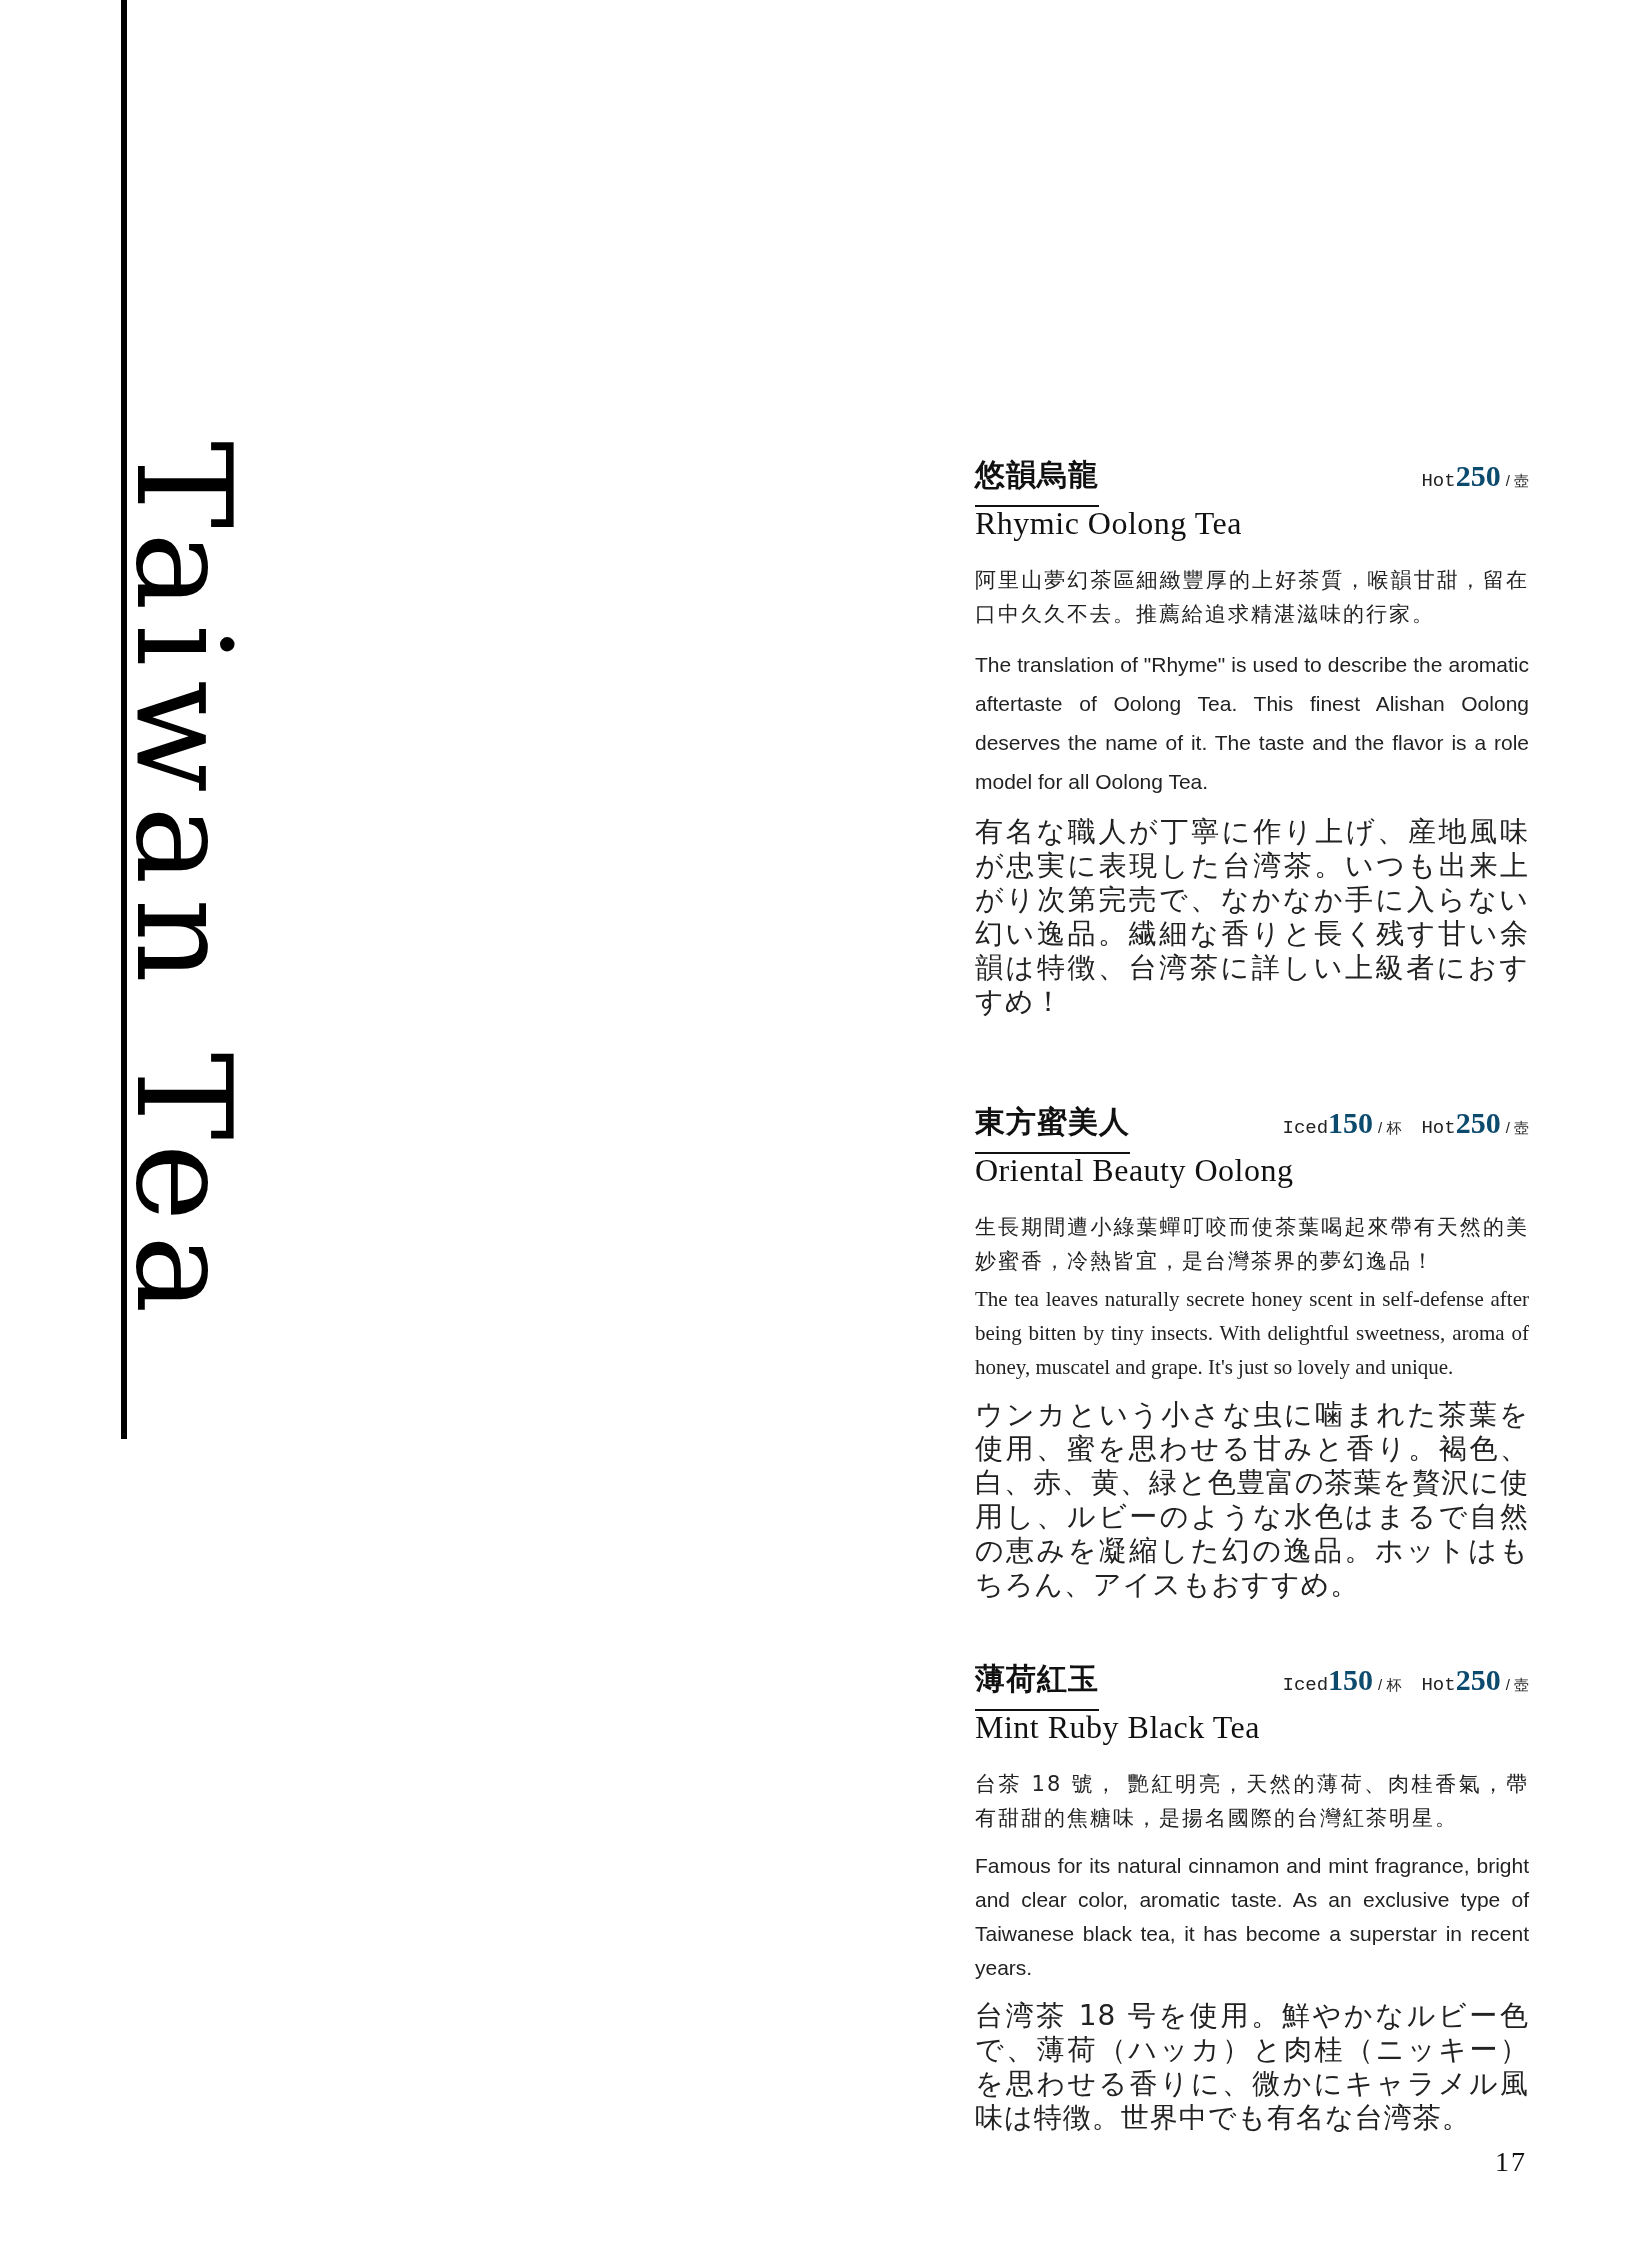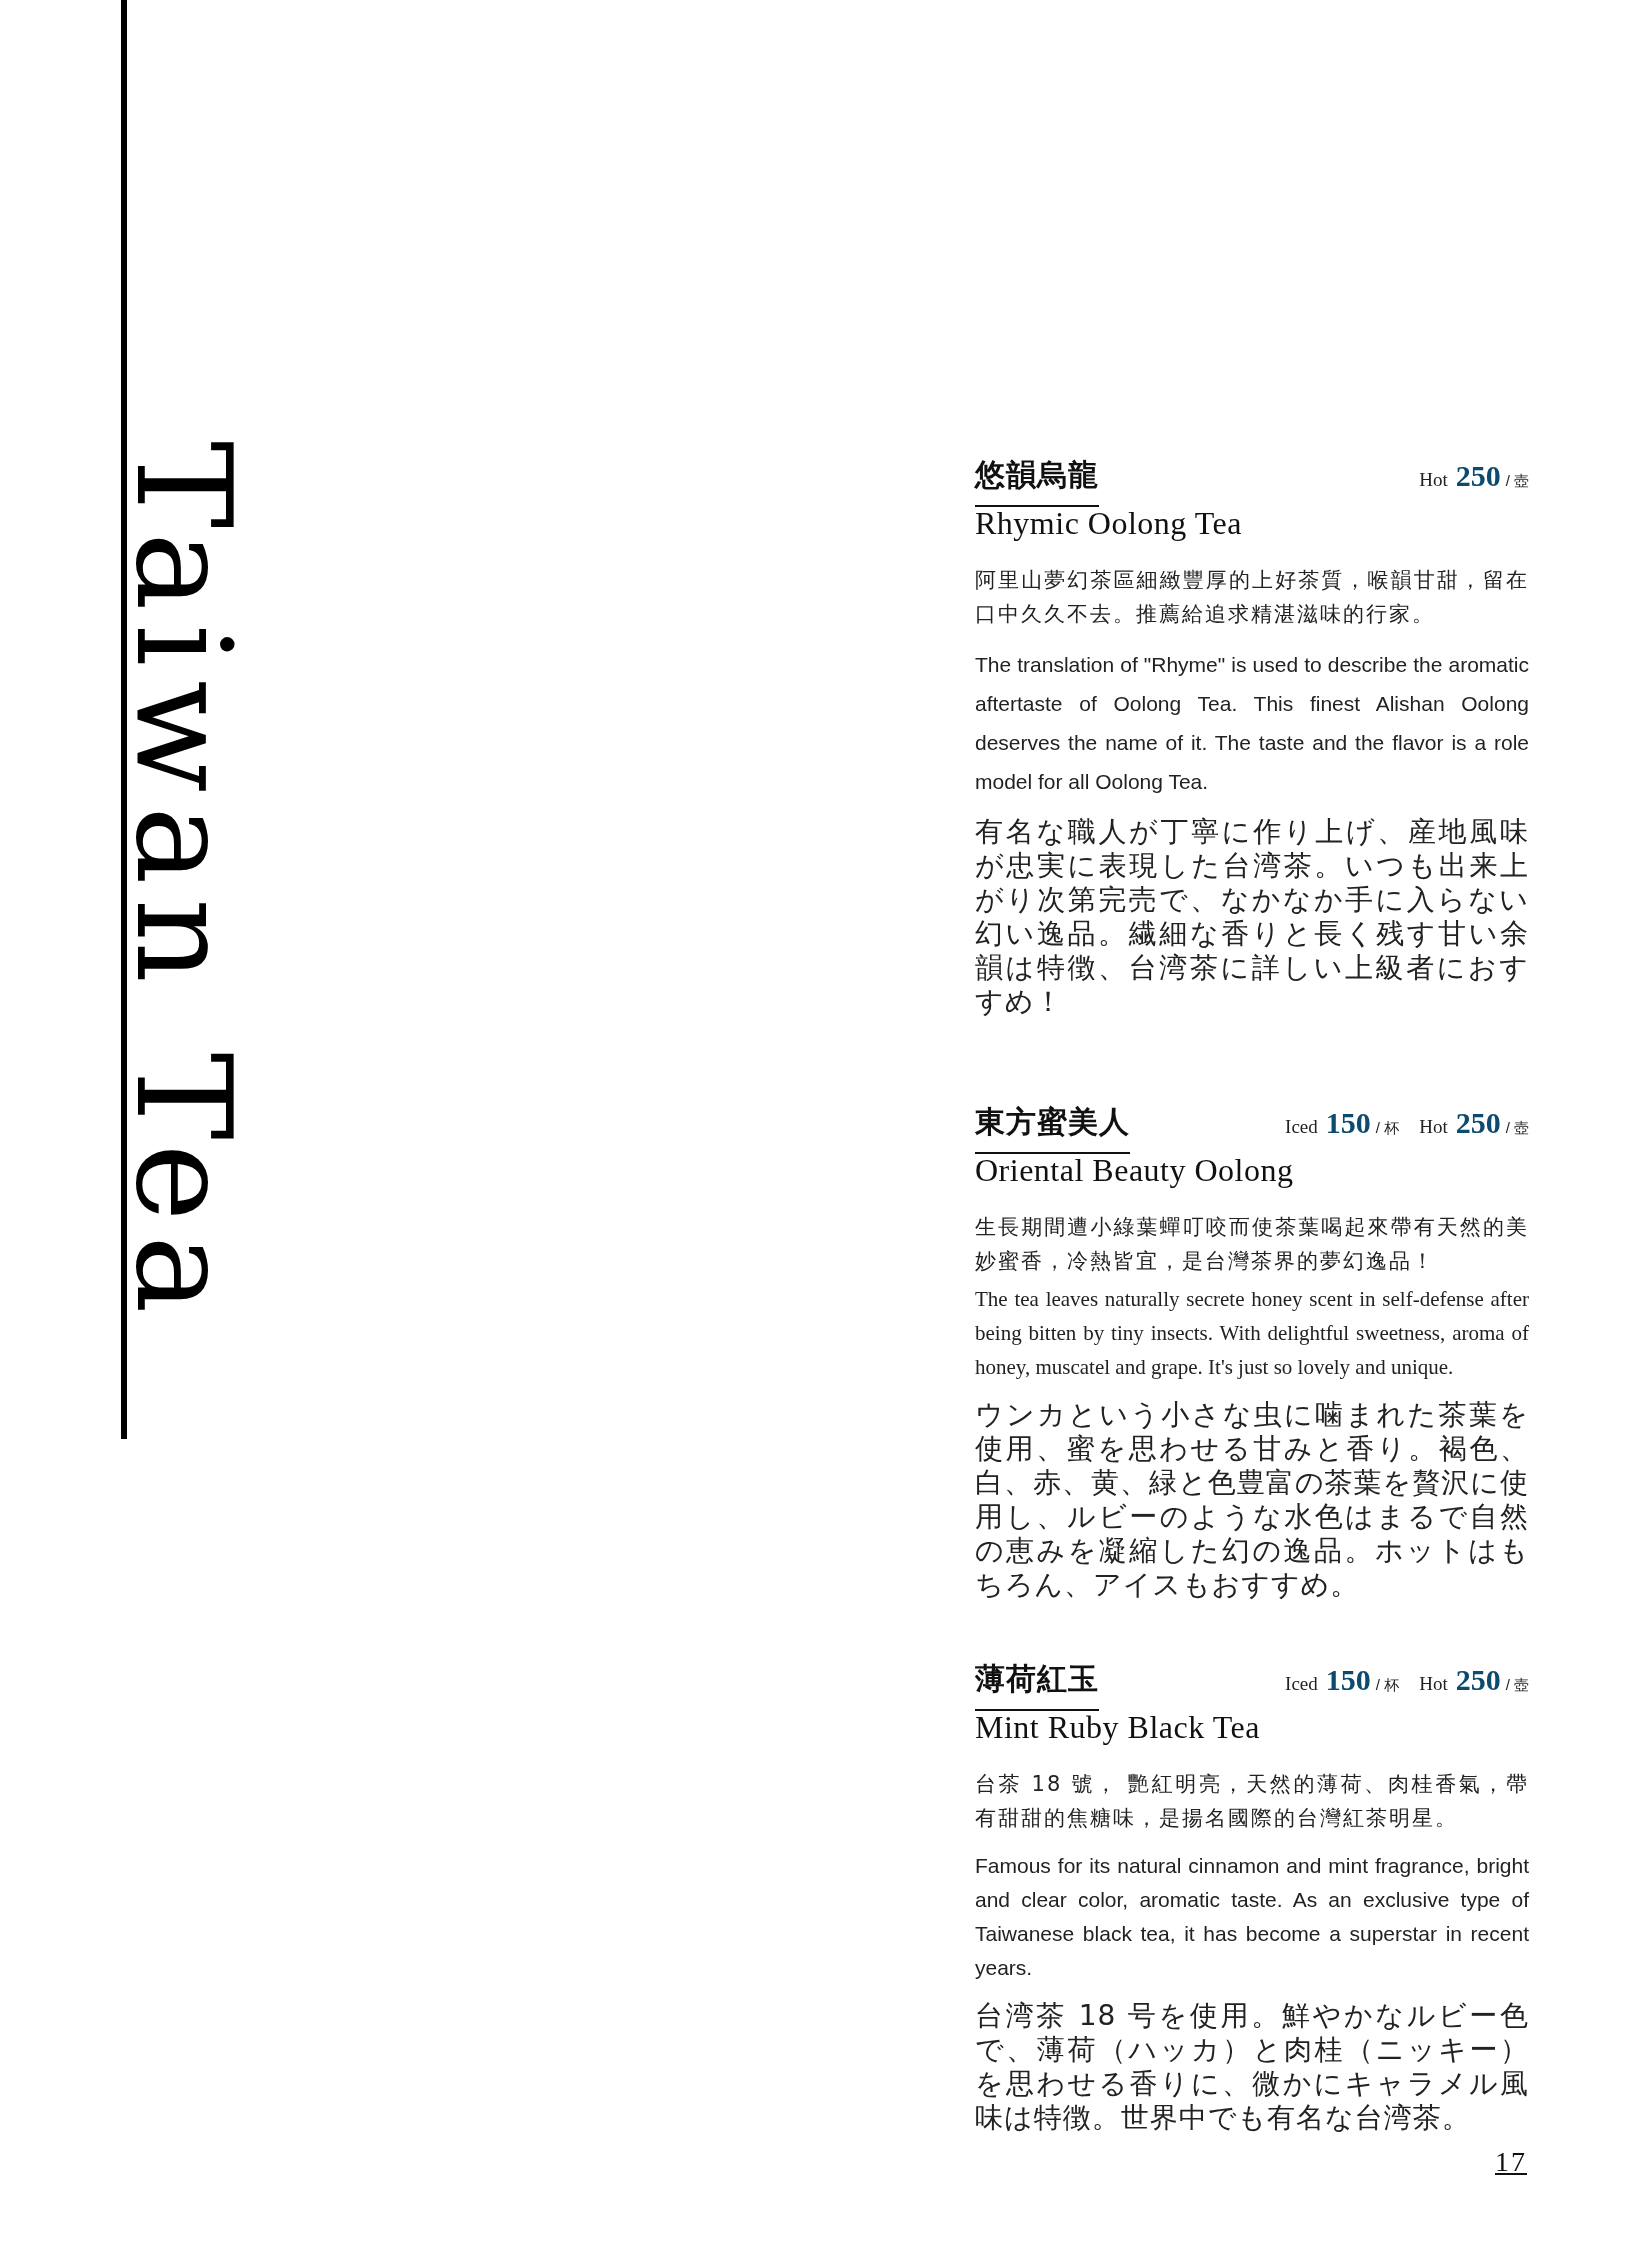--- a/index.html
+++ b/index.html
@@ -17,35 +17,35 @@
   .menu-item { position: absolute; left: 975px; width: 554px; }
   .item-head { position: relative; height: 46px; }
   .item-name-zh {
     position: absolute; left: 0; top: 0;
     font-family: "DejaVu Serif", "Liberation Serif", serif;
     font-weight: bold; font-size: 30px; line-height: 40px; color: #111;
     border-bottom: 2px solid #111; padding-bottom: 10px; letter-spacing: 1px;
   }
   .prices { position: absolute; right: 0; top: 4px; display: flex; align-items: baseline; white-space: nowrap; }
   .price-group { display: flex; align-items: baseline; margin-left: 20px; }
-  .price-label { font-family: Liberation Serif, serif; font-size: 19px; color: #222; margin-right: 8px; }
+  .price-label { font-family: Liberation Mono, monospace; font-size: 19px; color: #222; }
   .price-value { font-family: "Liberation Serif", serif; font-weight: bold; font-size: 30px; color: #0c4a6e; }
   .price-unit { font-family: "Liberation Sans", sans-serif; font-size: 15px; color: #222; margin-left: 5px; }
   .item-name-en {
     font-family: "Liberation Serif", serif; font-size: 32px; line-height: 36px;
     color: #111; margin-top: 4px; letter-spacing: 0.5px;
   }
   .desc { font-family: "DejaVu Sans", "Liberation Sans", sans-serif; color: #222; text-align: justify; }
   .desc-zh { font-size: 21px; line-height: 34px; letter-spacing: 2px; margin-top: 22px; }
   .desc-en { font-family: "Liberation Sans", sans-serif; font-size: 21px; line-height: 39px; margin-top: 14px; }
   .desc-en.tight { line-height: 34px; margin-top: 4px; font-family: Liberation Serif, serif; }
   .desc-ja { font-size: 28px; line-height: 34px; letter-spacing: 1px; margin-top: 14px; }
   .page-number {
     position: absolute; left: 1495px; top: 2146px;
-    font-family: "Liberation Serif", serif; font-size: 28px; color: #111; letter-spacing: 2px; text-decoration: underline;
+    font-family: "Liberation Serif", serif; font-size: 28px; color: #111; letter-spacing: 2px;
   }
 </style>
 </head>
 <body>
 
 <div class="spine-line"></div>
 <div class="vertical-title">Taiwan Tea</div>
 
 <div class="menu-item" style="top:455px;">
   <div class="item-head">

